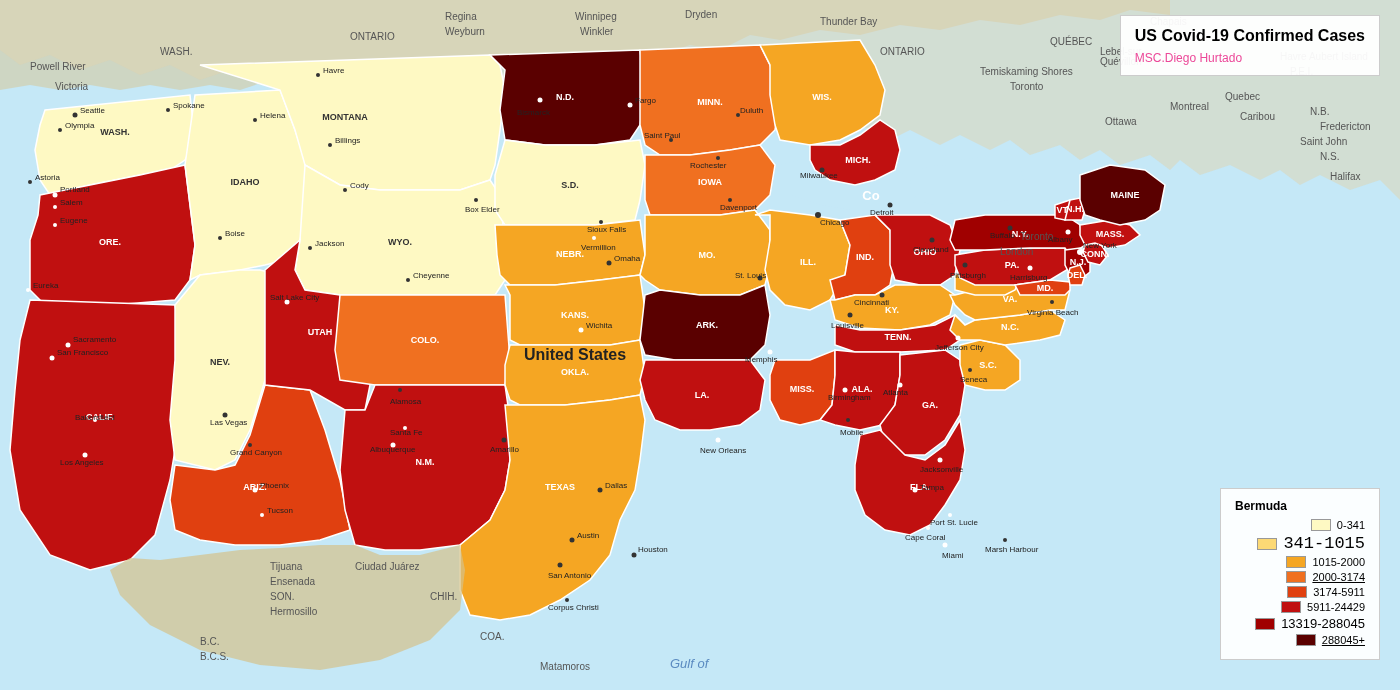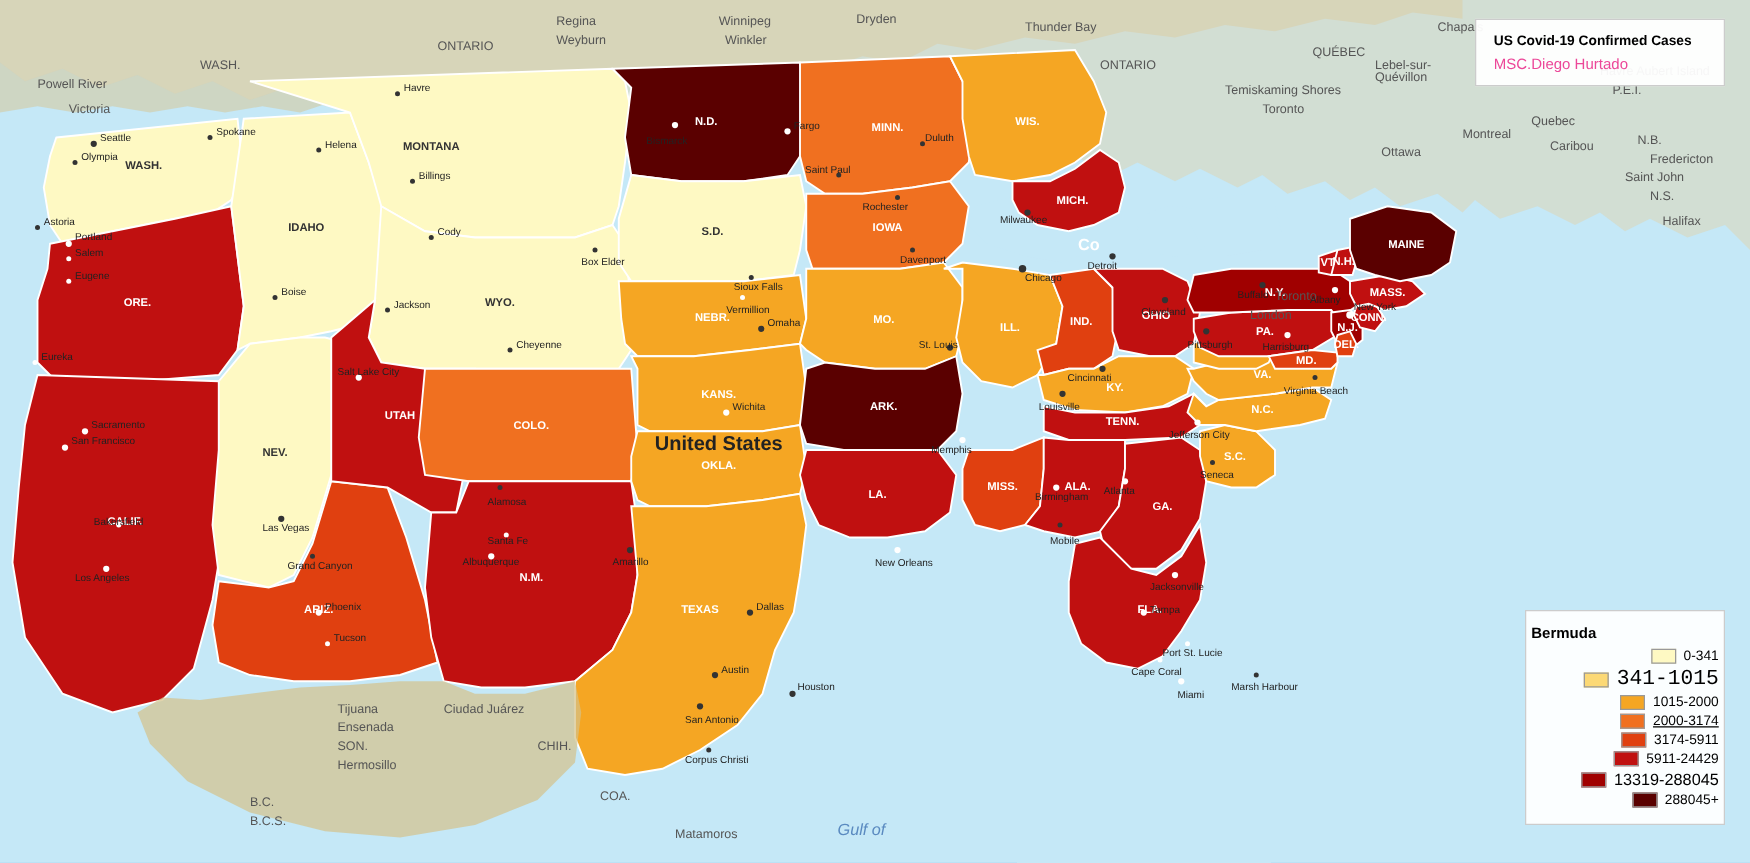--- a/index.html
+++ b/index.html
@@ -26,21 +26,21 @@
       height: 100%;
     }
 
     
     .legend-box {
       position: absolute;
       bottom: 30px;
       right: 20px;
       background: rgba(255,255,255,0.92);
       border: 1px solid #ccc;
-      padding: 10px 4px;
+      padding: 10px 14px;
       min-width: 160px;
       font-size: 11px;
     }
     .legend-title {
       font-weight: bold;
       margin-bottom: 6px;
       font-size: 12px;
     }
     .legend-item {
       display: flex;
@@ -60,21 +60,21 @@
     .title-box {
       position: absolute;
       top: 15px;
       right: 20px;
       background: rgba(255,255,255,0.95);
       border: 1px solid #ccc;
       padding: 10px 14px;
       min-width: 200px;
     }
     .title-main {
-      font-size: 11px;
+      font-size: 16px;
       font-weight: bold;
       line-height: 1.3;
       margin-bottom: 4px;
     }
     .title-sub {
       font-size: 12px;
       color: #ec4899;
     }
 
     
@@ -553,18 +553,18 @@
         <div class="legend-item">
           <div class="legend-color" style="background: rgb(192, 16, 16);"></div>
           <span style="font-size: 11px;">5911-24429</span>
         </div>
         <div class="legend-item">
           <div class="legend-color" style="background: rgb(160, 0, 0);"></div>
           <span style="font-size: 13px;">13319-288045</span>
         </div>
         <div class="legend-item">
           <div class="legend-color" style="background: rgb(90, 0, 0);"></div>
-          <span style="font-size: 11px;">288045+</span>
+          <span style="font-size: 11px; text-decoration: underline;">288045+</span>
         </div>
       </div>
   </div>
 
 </div>
 
 </body></html>

